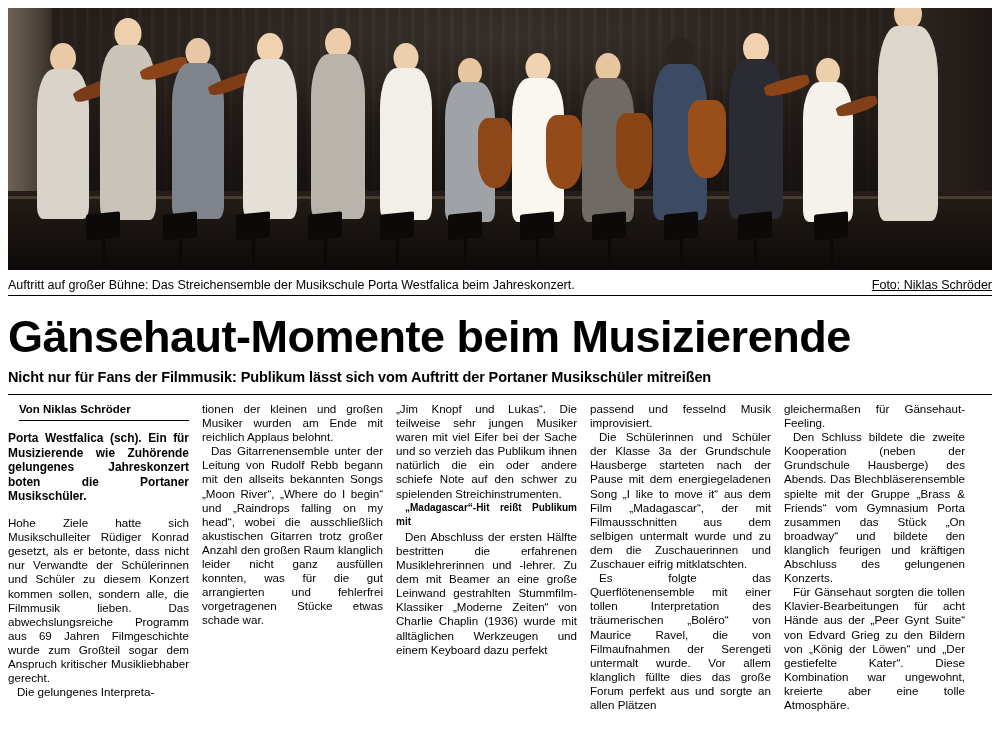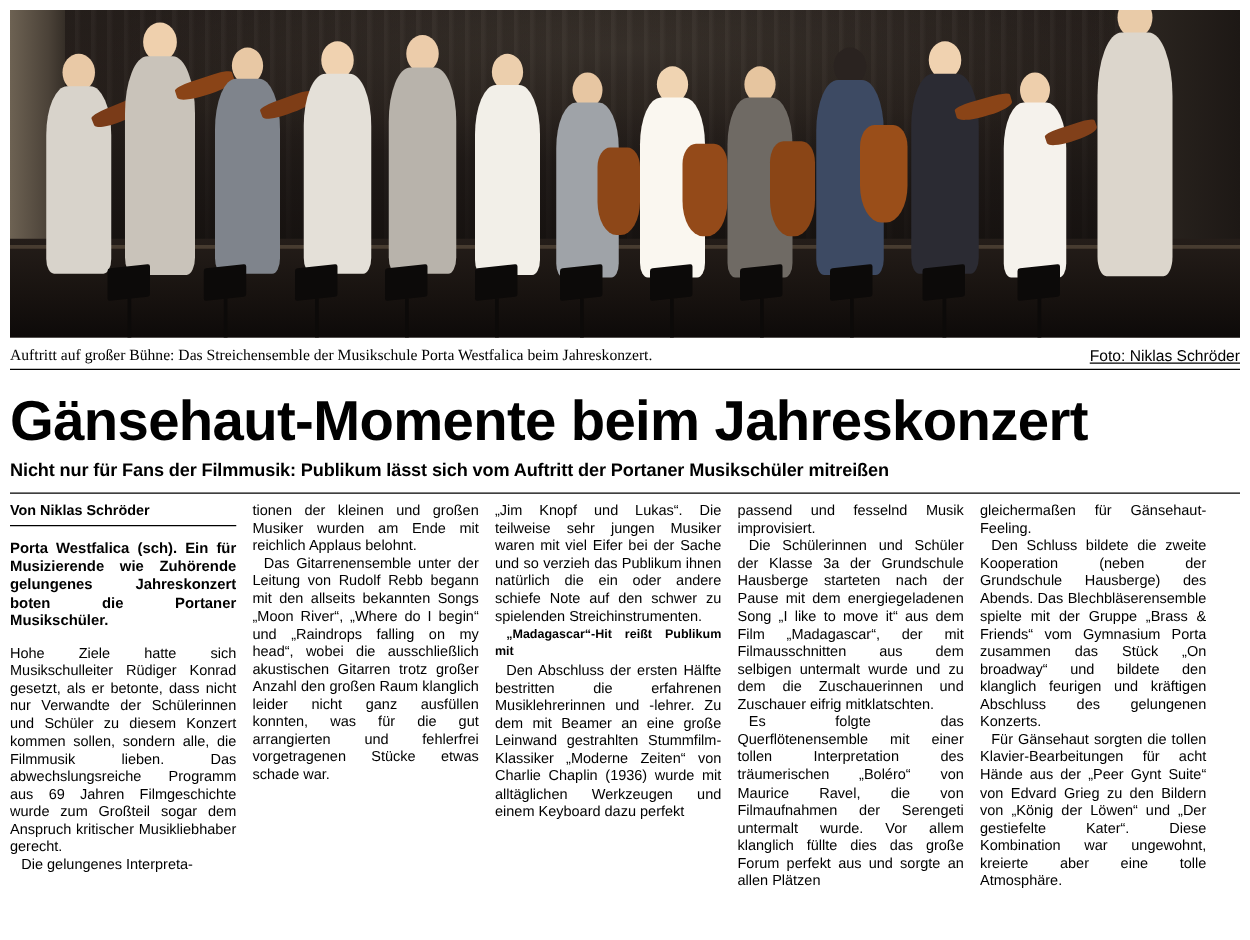--- a/index.html
+++ b/index.html
@@ -120,21 +120,21 @@
   }
   .caption-bar {
     width: 984px;
     height: 26px;
     display: flex;
     align-items: center;
     justify-content: space-between;
     border-bottom: 1px solid #000;
     font-size: 12.5px;
   }
-  .caption-text { padding-top: 4px; font-family: Liberation Serif, serif; }
+  .caption-text { padding-top: 4px; }
   .caption-credit { padding-top: 4px; text-decoration: underline; }
 
   
   .headline {
     font-size: 45px;
     font-weight: bold;
     letter-spacing: -0.5px;
     line-height: 1;
     margin-top: 18px;
     margin-bottom: 10px;
@@ -165,20 +165,21 @@
     text-align: justify;
     text-justify: inter-word;
     hyphens: manual;
   }
   .byline {
     font-size: 11.5px;
     font-weight: bold;
     border-bottom: 1px solid #000;
     padding-bottom: 4px;
     margin-bottom: 10px;
+    margin-left: 11px;
   }
   .lead {
     font-weight: bold;
     font-size: 11.9px;
     line-height: 14.6px;
     margin-bottom: 12px;
   }
   .col p {
     margin: 0;
     text-indent: 9px;
@@ -280,21 +281,21 @@
       <div class="stand" style="left:730px;"></div>
       <div class="stand" style="left:806px;"></div>
     </div>
   </div>
 
   <div class="caption-bar">
     <span class="caption-text">Auftritt auf großer Bühne: Das Streichensemble der Musikschule Porta Westfalica beim Jahreskonzert.</span>
     <span class="caption-credit">Foto: Niklas Schröder</span>
   </div>
 
-  <h1 class="headline">Gänsehaut-Momente beim Jahreskonzert</h1>
+  <h1 class="headline">Gänsehaut-Momente beim Musizierende</h1>
   <div class="subhead">Nicht nur für Fans der Filmmusik: Publikum lässt sich vom Auftritt der Portaner Musikschüler mitreißen</div>
   <div class="rule"></div>
 
   <div class="columns">
 
     <div class="col">
       <div class="byline">Von Niklas Schröder</div>
       <div class="lead">Porta Westfalica (sch). Ein für Musizierende wie Zuhörende gelungenes Jahreskonzert boten die Portaner Musikschüler.</div>
       <p class="noindent">Hohe Ziele hatte sich Musikschulleiter Rüdiger Konrad gesetzt, als er betonte, dass nicht nur Verwandte der Schülerinnen und Schüler zu diesem Konzert kommen sollen, sondern alle, die Filmmusik lieben. Das abwechslungsreiche Programm aus 69 Jahren Filmgeschichte wurde zum Großteil sogar dem Anspruch kritischer Musikliebhaber gerecht.</p>
       <p>Die gelungenes Interpreta-</p>

